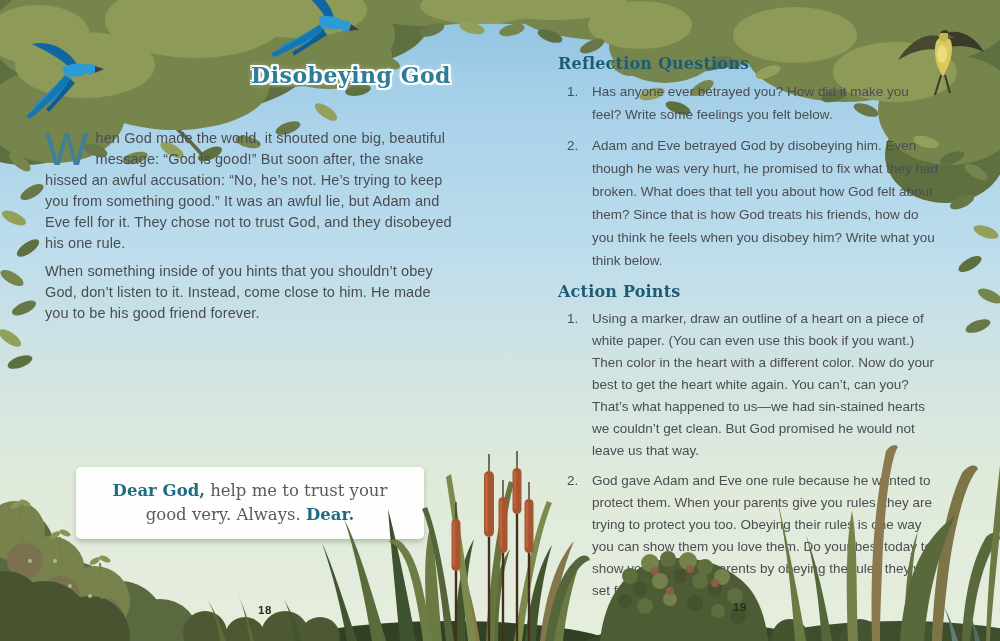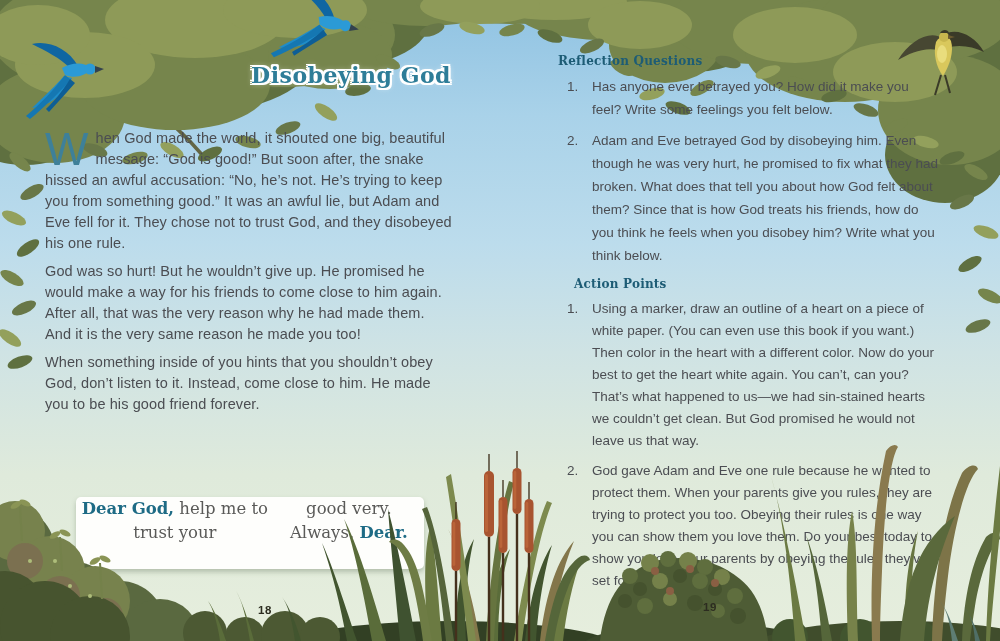--- a/index.html
+++ b/index.html
@@ -21,32 +21,32 @@
     z-index:6;
   }
   .body-col{left:45px;top:128px;width:408px;z-index:6;color:#4b4d52;
     font-size:14.5px;line-height:21px;letter-spacing:.1px;}
   .body-col p{margin:0 0 7px 0;}
   .drop-cap{float:left;font-size:46px;line-height:40px;color:#3e8099;
     margin:1px 7px 0 0;font-weight:400;}
   .prayer-box{
     left:76px;top:467px;width:348px;height:72px;background:#fefefc;border-radius:5px;
     box-shadow:0 3px 5px rgba(90,110,80,.35);z-index:7;
-    display:flex;flex-direction:row;justify-content:center;text-align:center;
-    font-family:"DejaVu Serif","Liberation Serif",serif;font-size:16.5px;line-height:24px;color:#5a5a58;margin-top:30px;
+    display:flex;flex-direction:column;justify-content:center;text-align:center;
+    font-family:"DejaVu Serif","Liberation Serif",serif;font-size:16.5px;line-height:24px;color:#5a5a58;
   }
   .prayer-accent{font-weight:bold;color:#1e6b85;}
 
   
   .right-col{left:558px;top:54px;width:380px;z-index:6;color:#4b4d52;}
   .section-heading{
     font-family:"DejaVu Serif","Liberation Serif",serif;font-weight:bold;
-    font-size:12px;letter-spacing:.2px;color:#1d5c75;margin:0 0 7px 0;
+    font-size:16px;letter-spacing:.2px;color:#1d5c75;margin:0 0 7px 0;
   }
-  .section-heading.second{margin-top:10px;margin-left:16px;}
+  .section-heading.second{margin-top:10px;}
   .q-list{margin:0 0 6px 0;}
   .q-item{position:relative;padding-left:34px;margin-bottom:8px;font-size:13.5px;line-height:23px;}
   .q-item.tight{line-height:22px;}
   .q-num{position:absolute;left:9px;top:0;}
 
   
   .pageno{z-index:9;font-size:11.5px;font-weight:bold;color:#2c2c20;letter-spacing:.5px;}
 
   
   .canopy{left:0;top:0;z-index:3;}
@@ -174,21 +174,20 @@
     <path d="M50,13 C52,9 58,9 59,13 Z" fill="#3a3a28"></path>
     <path d="M58,15 L65,17 L58,19 Z" fill="#6b5a30"></path>
     <line x1="51" y1="55" x2="45" y2="75" stroke="#3a3a28" stroke-width="2"></line>
     <line x1="55" y1="55" x2="60" y2="73" stroke="#3a3a28" stroke-width="2"></line>
   </svg>
 
   <div class="abs page-title">Disobeying God</div>
 
   <div class="abs body-col">
     <p><span class="drop-cap">W</span><span>hen God made the world, it shouted one big, beautiful message: “God is good!” But soon after, the snake hissed an awful accusation: “No, he’s not. He’s trying to keep you from something good.” It was an awful lie, but Adam and Eve fell for it. They chose not to trust God, and they disobeyed his one rule.</span></p>
-    <p>God was so hurt! But he wouldn’t give up. He promised he would make a way for his friends to come close to him again. After all, that was the very reason why he had made them. And it is the very same reason he made you too!</p>
     <p>When something inside of you hints that you shouldn’t obey God, don’t listen to it. Instead, come close to him. He made you to be his good friend forever.</p>
   </div>
 
   <div class="abs prayer-box">
     <div><span class="prayer-accent">Dear God,</span><span> help me to trust your</span></div>
     <div><span>good very. Always. </span><span class="prayer-accent">Dear.</span></div>
   </div>
 
   <div class="abs right-col">
     <h2 class="section-heading">Reflection Questions</h2>
@@ -355,15 +354,15 @@
       <path d="M932,230 C934,165 944,100 962,62 C968,54 976,52 978,58 C966,70 954,115 948,165 C945,190 943,212 942,230 Z" fill="#7d7448"></path>
       <path d="M962,230 C964,185 972,150 986,126 C992,120 1000,120 1000,128 C990,136 980,165 975,195 C973,208 971,220 970,230 Z" fill="#5a693c"></path>
       <path d="M986,230 C988,160 996,90 1000,55 L1000,120 C996,160 992,198 990,230 Z" fill="#6b7a42"></path>
       <path d="M900,230 C905,170 920,130 955,105 C940,140 928,180 924,230 Z" fill="#5a693c"></path>
       <path d="M952,230 C950,210 946,196 938,188 C946,196 952,212 958,230 Z" fill="#5e7d74"></path>
       <path d="M975,230 C974,214 970,202 964,196 C970,203 976,216 980,230 Z" fill="#4f6e66"></path>
     </g>
   </svg>
 
   <div class="abs pageno" style="left:258px;top:604px;text-align:right;">18</div>
-  <div class="abs pageno" style="left:703px;top:601px;">19</div>
+  <div class="abs pageno" style="left:733px;top:601px;">19</div>
 
 </div>
 
 </body></html>

